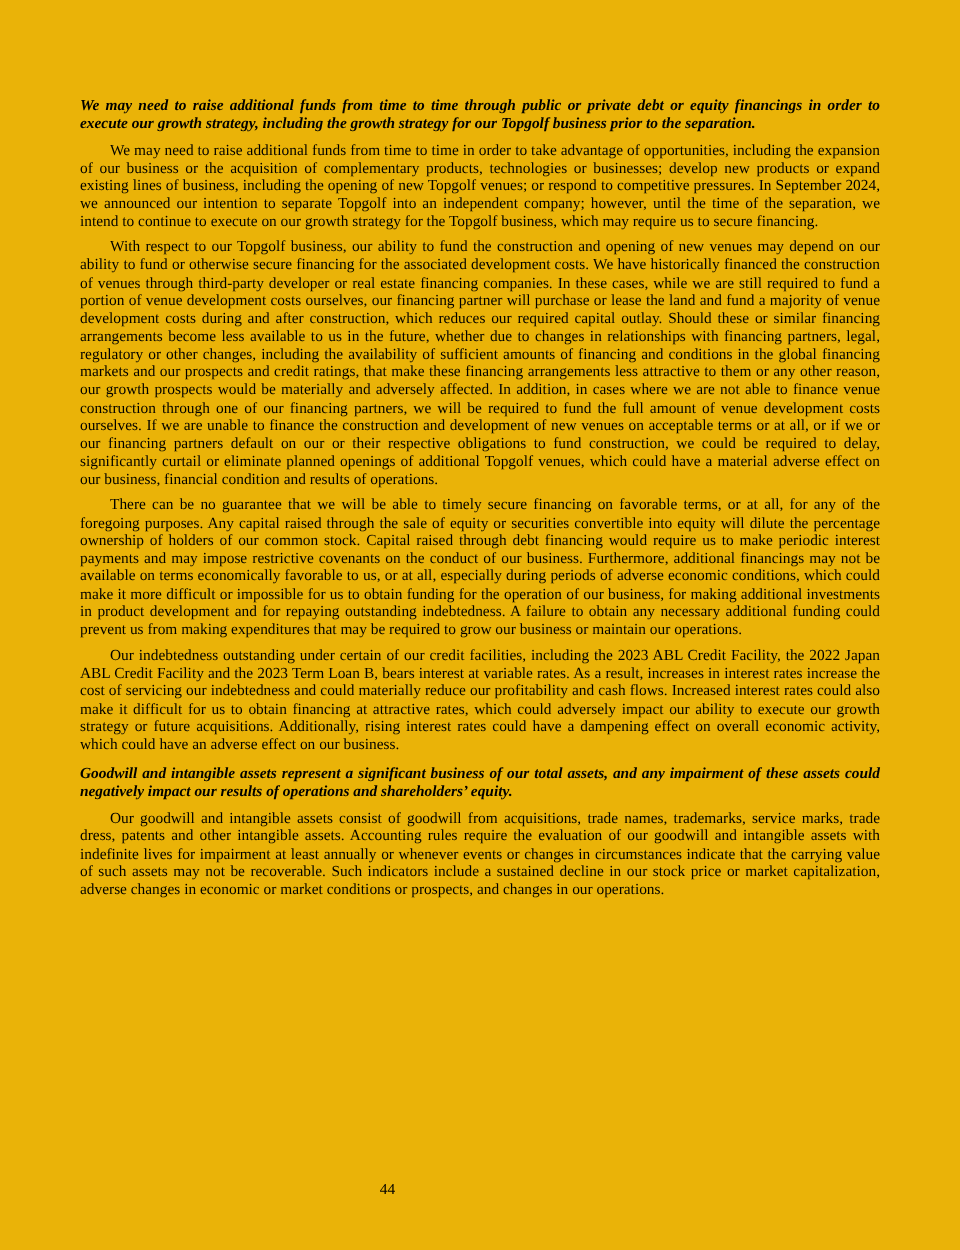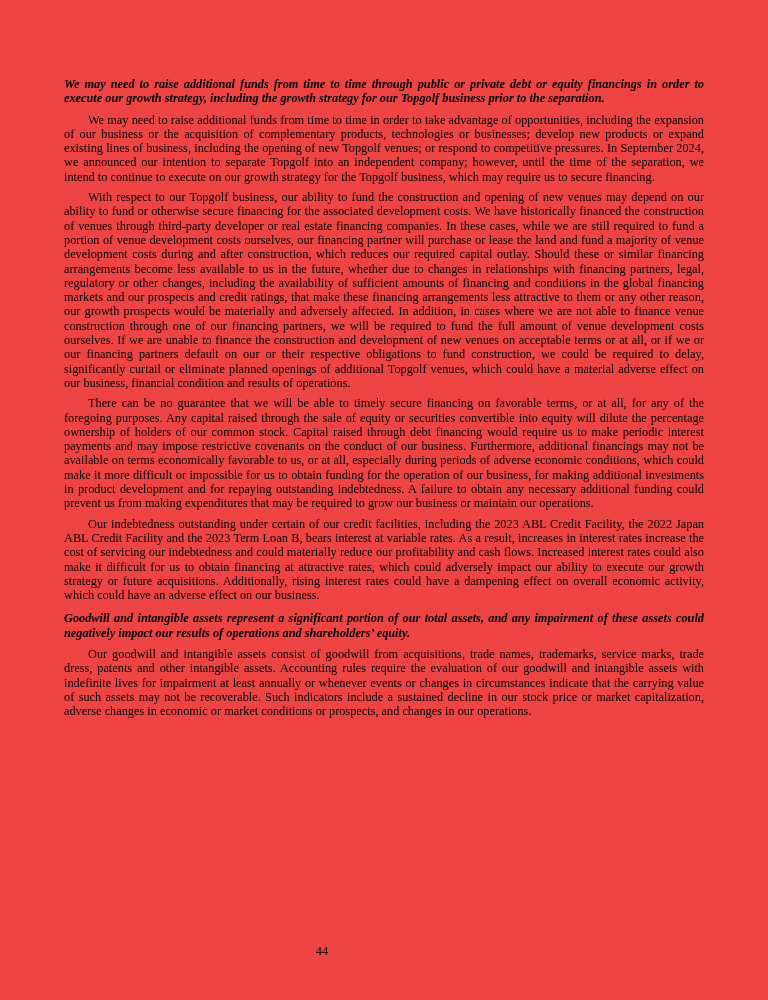--- a/index.html
+++ b/index.html
@@ -4,21 +4,21 @@
 <style>
   html, body {
     margin: 0;
     padding: 0;
     background: #ffffff;
   }
   .doc-page {
     position: relative;
     width: 768px;
     height: 1000px;
-    background: #ef4444;
+    background: #eab308;
     box-sizing: border-box;
     padding: 77px 64px 0 64px;
     font-family: "Liberation Serif", serif;
     font-size: 12.3px;
     line-height: 14.3px;
     color: #000000;
     overflow: hidden;
   }
   .section-heading {
     font-weight: bold;
@@ -36,38 +36,37 @@
   }
   .page-footer {
     position: absolute;
     top: 944px;
     left: 0;
     width: 620px;
     text-align: center;
     font-family: "Liberation Serif", serif;
     font-size: 12.3px;
     color: #000000;
-    margin-left: 12px;
   }
 </style>
 </head>
 <body>
 
 <div class="doc-page">
 
   <div class="section-heading">We may need to raise additional funds from time to time through public or private debt or equity financings in order to execute our growth strategy, including the growth strategy for our Topgolf business prior to the separation.</div>
 
   <p class="body-paragraph">We may need to raise additional funds from time to time in order to take advantage of opportunities, including the expansion of our business or the acquisition of complementary products, technologies or businesses; develop new products or expand existing lines of business, including the opening of new Topgolf venues; or respond to competitive pressures. In September 2024, we announced our intention to separate Topgolf into an independent company; however, until the time of the separation, we intend to continue to execute on our growth strategy for the Topgolf business, which may require us to secure financing.</p>
 
   <p class="body-paragraph">With respect to our Topgolf business, our ability to fund the construction and opening of new venues may depend on our ability to fund or otherwise secure financing for the associated development costs. We have historically financed the construction of venues through third-party developer or real estate financing companies. In these cases, while we are still required to fund a portion of venue development costs ourselves, our financing partner will purchase or lease the land and fund a majority of venue development costs during and after construction, which reduces our required capital outlay. Should these or similar financing arrangements become less available to us in the future, whether due to changes in relationships with financing partners, legal, regulatory or other changes, including the availability of sufficient amounts of financing and conditions in the global financing markets and our prospects and credit ratings, that make these financing arrangements less attractive to them or any other reason, our growth prospects would be materially and adversely affected. In addition, in cases where we are not able to finance venue construction through one of our financing partners, we will be required to fund the full amount of venue development costs ourselves. If we are unable to finance the construction and development of new venues on acceptable terms or at all, or if we or our financing partners default on our or their respective obligations to fund construction, we could be required to delay, significantly curtail or eliminate planned openings of additional Topgolf venues, which could have a material adverse effect on our business, financial condition and results of operations.</p>
 
   <p class="body-paragraph">There can be no guarantee that we will be able to timely secure financing on favorable terms, or at all, for any of the foregoing purposes. Any capital raised through the sale of equity or securities convertible into equity will dilute the percentage ownership of holders of our common stock. Capital raised through debt financing would require us to make periodic interest payments and may impose restrictive covenants on the conduct of our business. Furthermore, additional financings may not be available on terms economically favorable to us, or at all, especially during periods of adverse economic conditions, which could make it more difficult or impossible for us to obtain funding for the operation of our business, for making additional investments in product development and for repaying outstanding indebtedness. A failure to obtain any necessary additional funding could prevent us from making expenditures that may be required to grow our business or maintain our operations.</p>
 
 
   <p class="body-paragraph">Our indebtedness outstanding under certain of our credit facilities, including the 2023 ABL Credit Facility, the 2022 Japan ABL Credit Facility and the 2023 Term Loan B, bears interest at variable rates. As a result, increases in interest rates increase the cost of servicing our indebtedness and could materially reduce our profitability and cash flows. Increased interest rates could also make it difficult for us to obtain financing at attractive rates, which could adversely impact our ability to execute our growth strategy or future acquisitions. Additionally, rising interest rates could have a dampening effect on overall economic activity, which could have an adverse effect on our business.</p>
 
-  <div class="section-heading">Goodwill and intangible assets represent a significant portion of our total assets, and any impairment of these assets could negatively impact our results of operations and shareholders’ equity.</div>
+  <div class="section-heading">Goodwill and intangible assets represent a significant business of our total assets, and any impairment of these assets could negatively impact our results of operations and shareholders’ equity.</div>
 
   <p class="body-paragraph">Our goodwill and intangible assets consist of goodwill from acquisitions, trade names, trademarks, service marks, trade dress, patents and other intangible assets. Accounting rules require the evaluation of our goodwill and intangible assets with indefinite lives for impairment at least annually or whenever events or changes in circumstances indicate that the carrying value of such assets may not be recoverable. Such indicators include a sustained decline in our stock price or market capitalization, adverse changes in economic or market conditions or prospects, and changes in our operations.</p>
 
   <div class="page-footer">44</div>
 
 </div>
 
 </body></html>

